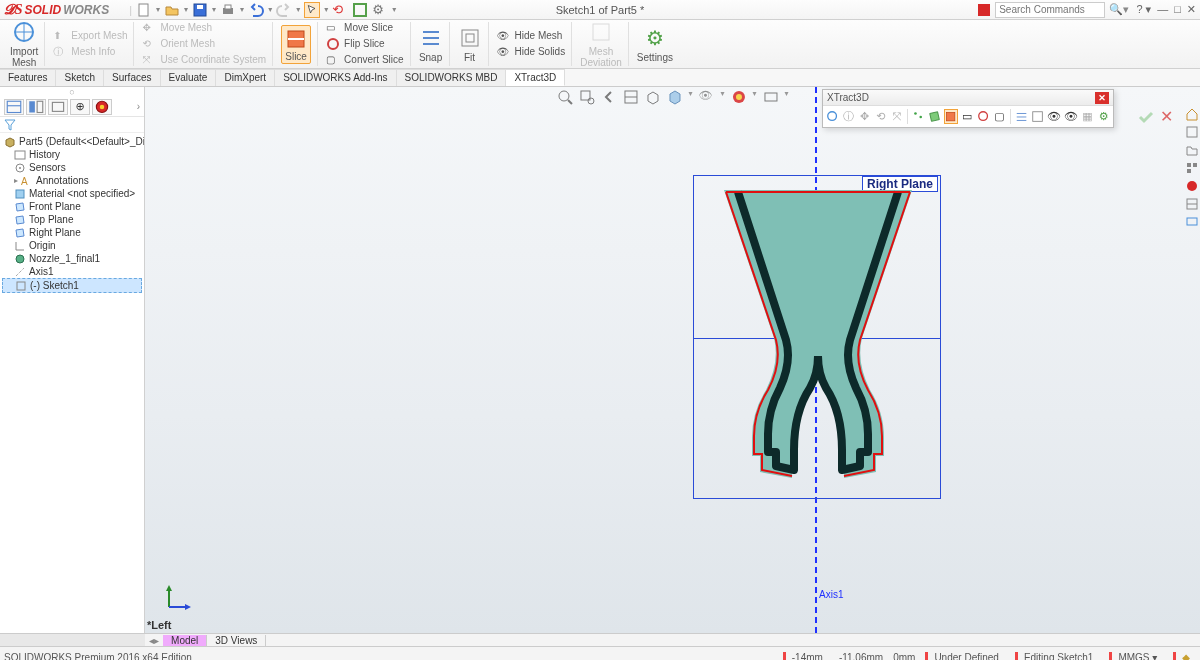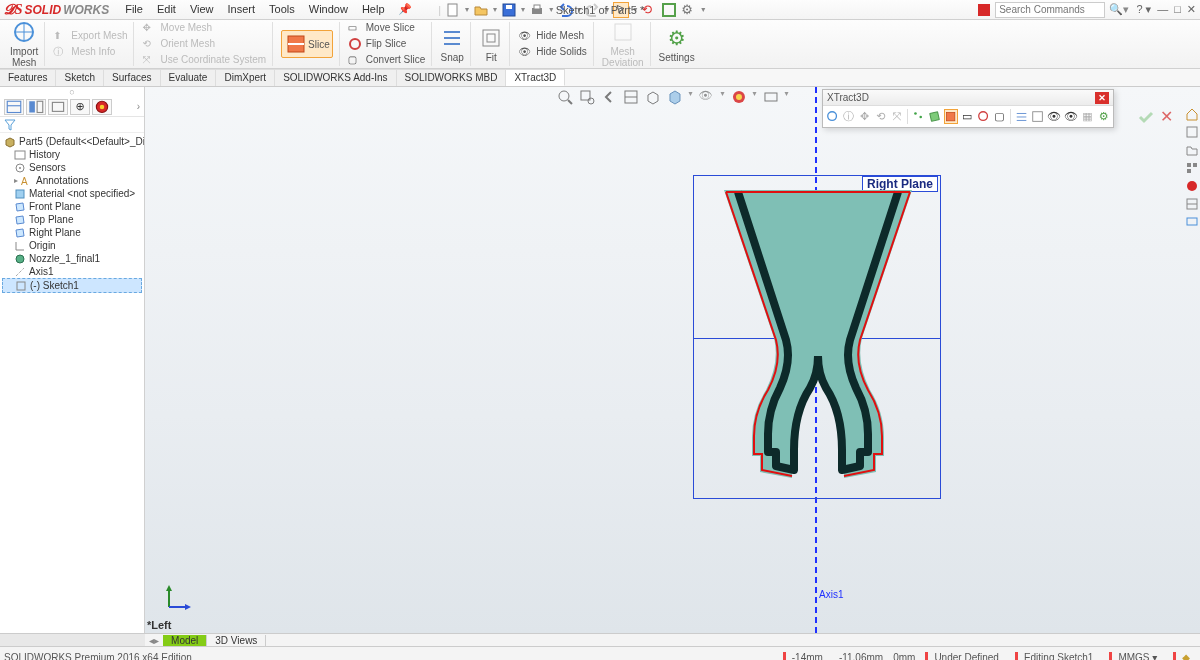--- a/index.html
+++ b/index.html
@@ -53,46 +53,36 @@
 .right-rail .r{width:14px;height:14px}
 .xtract{position:absolute;right:86px;top:2px;width:292px;background:#fff;border:1px solid #bbb;box-shadow:2px 2px 6px rgba(0,0,0,.15)}
 .xtract-title{display:flex;align-items:center;background:linear-gradient(#fafafa,#ececec);border-bottom:1px solid #ddd;height:16px;padding:0 4px;font-size:10px;color:#555}
 .xtract-title .close{margin-left:auto;width:14px;height:12px;background:#d9302c;color:#fff;display:flex;align-items:center;justify-content:center;font-size:9px;font-weight:bold}
 .xtract-body{display:flex;gap:3px;padding:3px;flex-wrap:nowrap}
 .xtract-body .xb{width:15px;height:15px;display:flex;align-items:center;justify-content:center}
 .xtract-body .xb.sel{border:1px solid #f2a33a;background:#ffe9c8}
 .xtract-body .sep{width:1px;background:#ddd;margin:0 1px}
 .bottom-tabs{height:13px;display:flex;align-items:center;font-size:10px;background:#f4f4f4;border-top:1px solid #ccc}
 .bottom-tabs .bt{padding:0 8px;border-right:1px solid #ccc}
-.bottom-tabs .bt.active{background:#84cc16}
+.bottom-tabs .bt.active{background:#f0abfc}
 .status{height:22px;display:flex;align-items:center;background:#f4f4f4;border-top:1px solid #ccc;font-size:10px;color:#555;padding:0 4px;gap:8px}
 .status .sp{margin-left:auto;display:flex;gap:10px;align-items:center}
 .status .seg{padding:0 6px;border-left:3px solid #ef4444}
 svg{display:block}
 .slice-sel{border:1px solid #f2a33a;background:#ffe9c8;padding:1px 2px;border-radius:2px}
 </style>
 </head>
 <body>
 
 <div class="titlebar">
   <div class="logo">
     <span class="ds">𝓓S</span>
     <span>SOLID</span>
       <span class="works">WORKS</span>
   </div>
-  <div class="menu">
-    <span>File</span>
-    <span>Edit</span>
-    <span>View</span>
-    <span>Insert</span>
-    <span>Tools</span>
-    <span>Window</span>
-    <span>Help</span>
-    <span style="color:#1e73d6">📌</span>
-  </div>
   <div class="qat">
     <span style="color:#ccc">|</span>
     <span class="ico">
       <svg viewBox="0 0 16 16">
           <rect x="3" y="2" width="9" height="12" fill="#fff" stroke="#888"></rect>
         </svg>
     </span>
       <span style="font-size:8px;color:#888">▾</span>
     <span class="ico">
       <svg viewBox="0 0 16 16">
@@ -190,21 +180,21 @@
     <div class="item dis">
         <span class="ico-sm">⟲</span>
         <span>Orient Mesh</span>
       </div>
     <div class="item dis">
         <span class="ico-sm">⤧</span>
         <span>Use Coordinate System</span>
       </div>
   </div>
   <div class="rgroup big">
-    <span class="slice-sel" style="display:flex;align-items:center">
+    <span class="slice-sel" style="display:flex;flex-direction:column;align-items:center">
       <span class="big-ico">
           <svg viewBox="0 0 24 24">
             <rect x="4" y="4" width="16" height="16" fill="#f07848" stroke="#c04818"></rect>
             <line x1="4" y1="12" x2="20" y2="12" stroke="#fff" stroke-width="2"></line>
           </svg>
         </span>
       <span class="lbl">Slice</span>
     </span>
   </div>
   <div class="rgroup">

